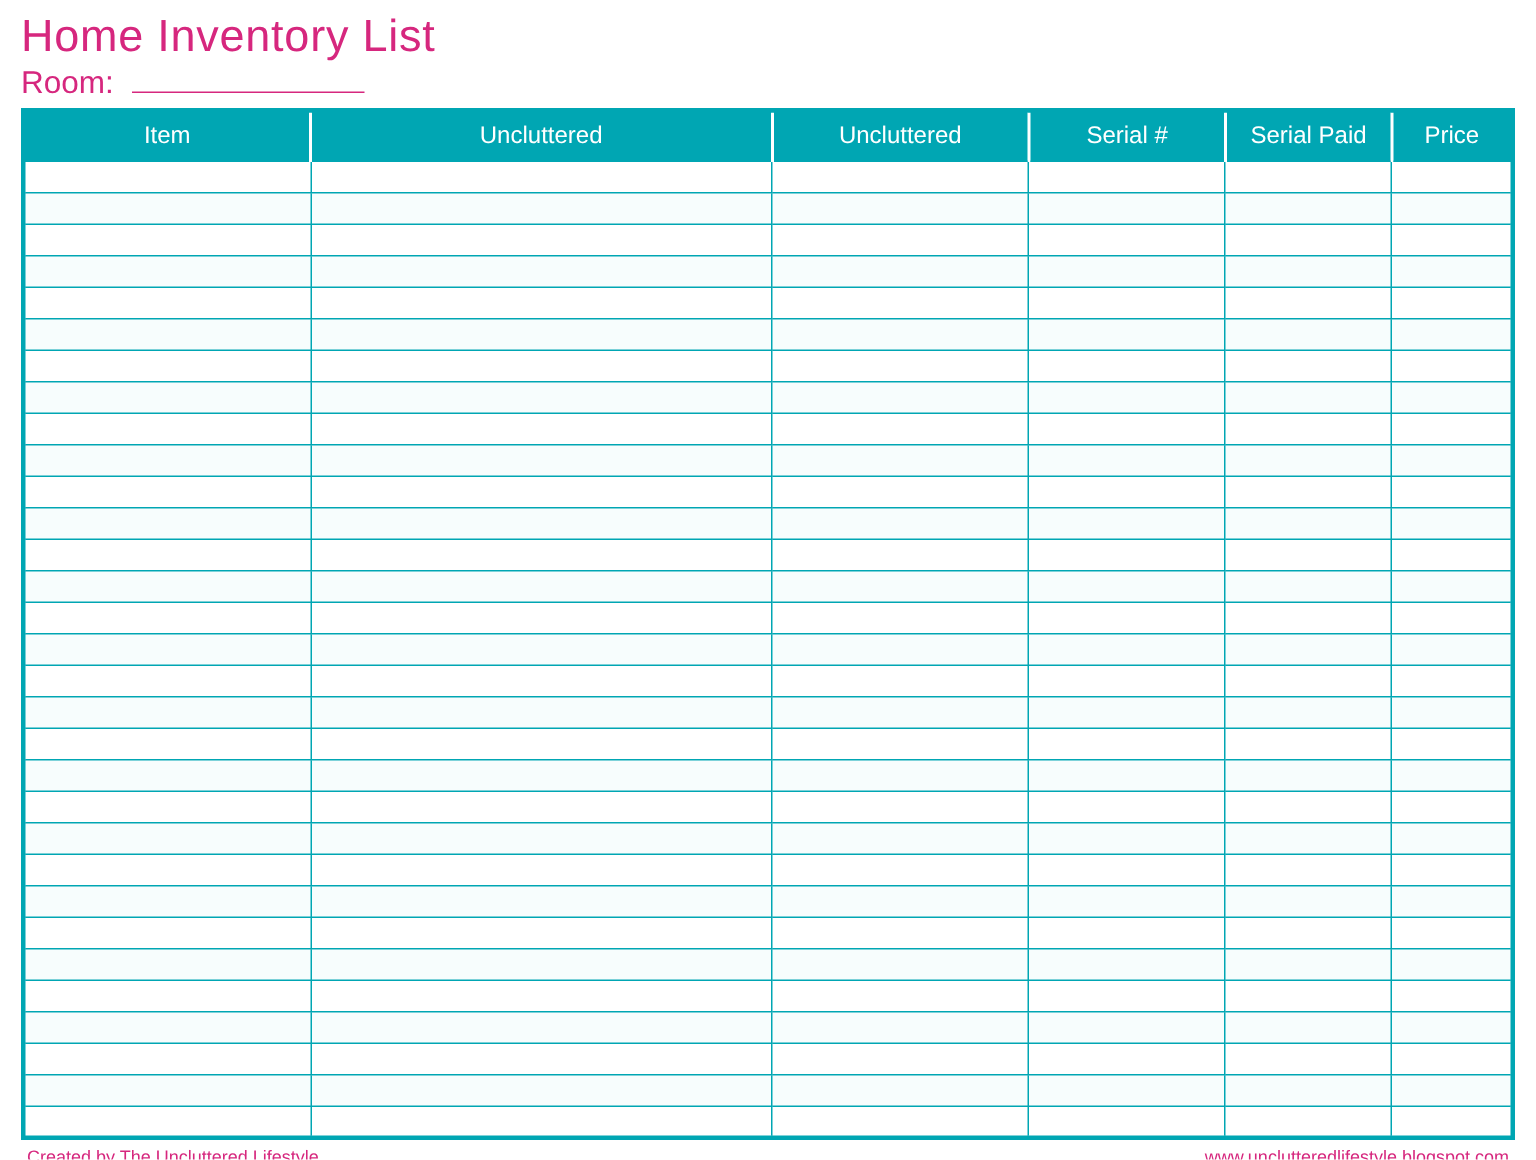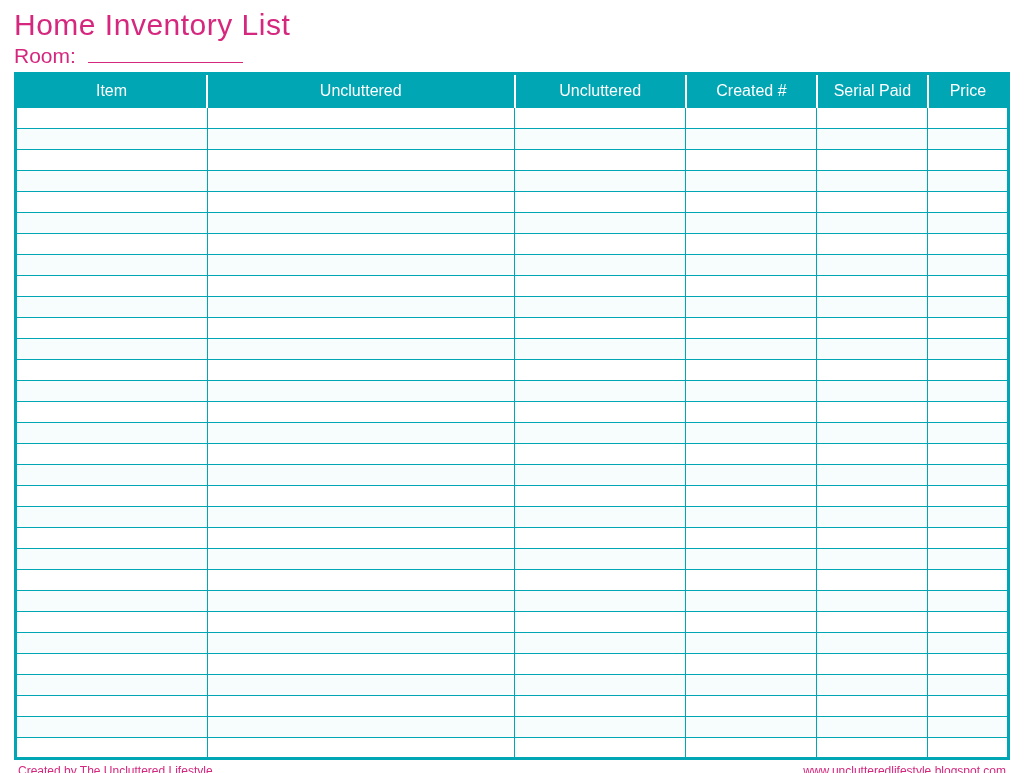--- a/index.html
+++ b/index.html
@@ -73,21 +73,21 @@
         <col class="col-manuf">
       <col class="col-serial">
         <col class="col-price">
         <col class="col-date">
     </colgroup>
     <thead>
       <tr>
         <th>Item</th>
         <th>Uncluttered</th>
         <th>Uncluttered</th>
-        <th>Created #</th>
+        <th>Serial #</th>
         <th>Serial Paid</th>
         <th>Price</th>
       </tr>
     </thead>
     <tbody>
         <tr class="alt1">
           <td></td>
           <td></td>
           <td></td>
           <td></td>

